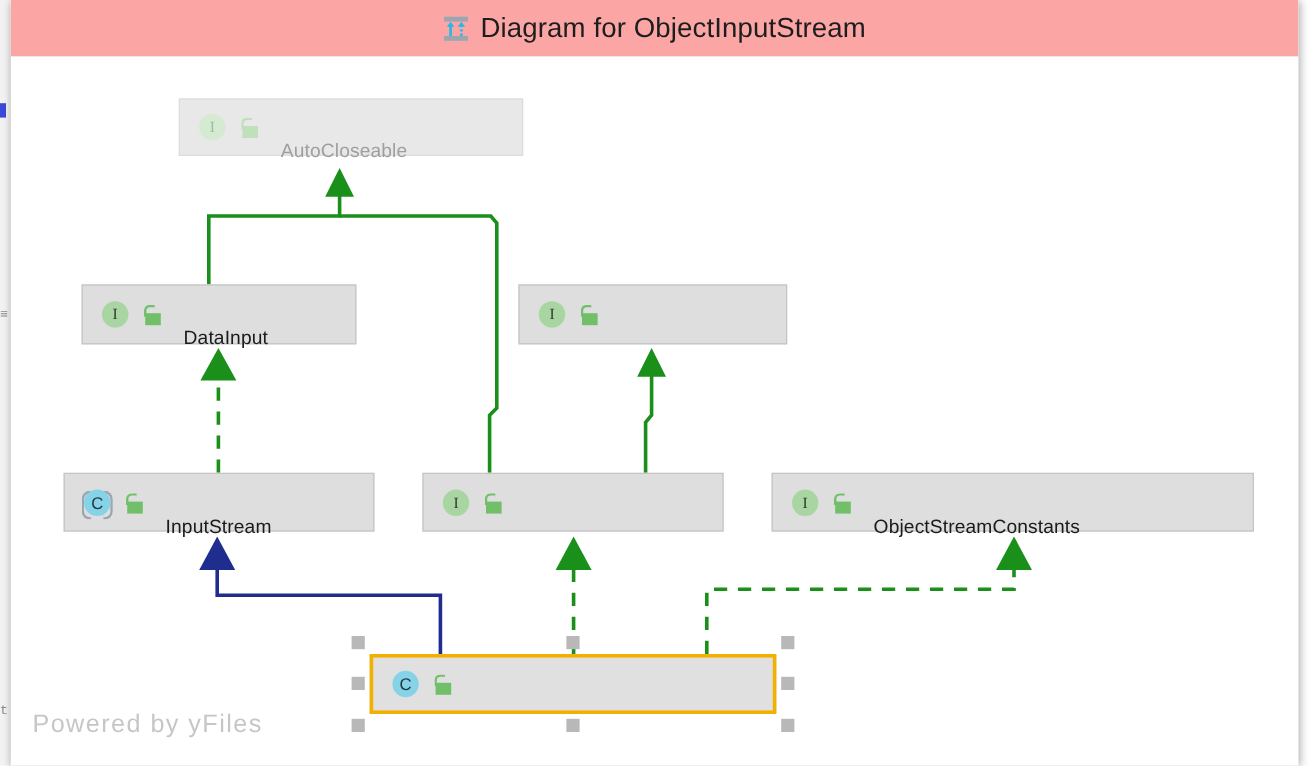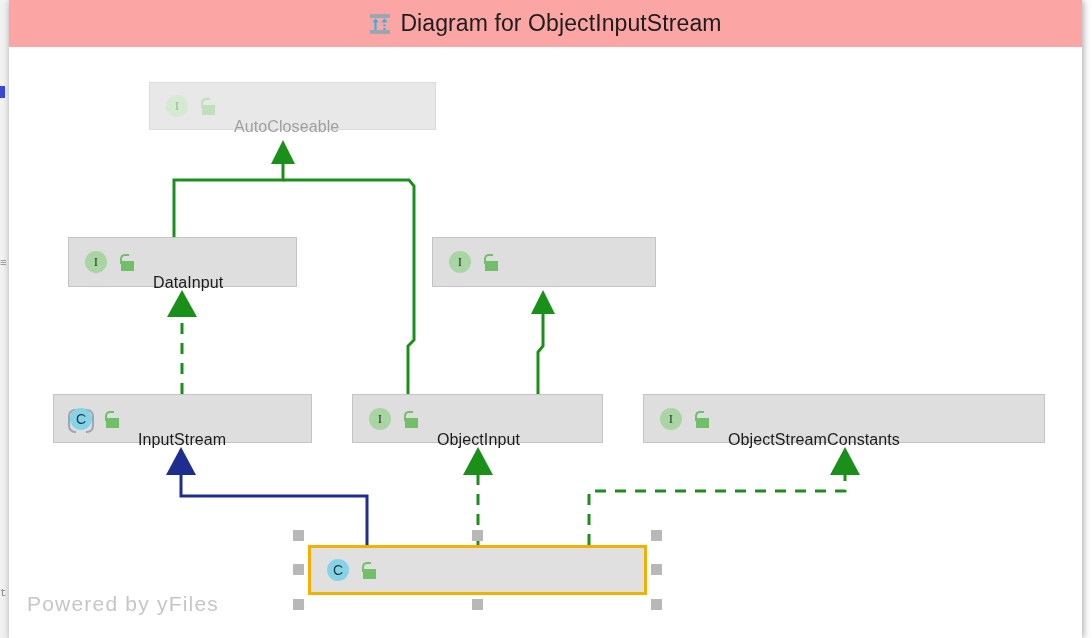--- a/index.html
+++ b/index.html
@@ -330,21 +330,20 @@
       </div>
 
       <div class="node" style="left:343px; top:347px; width:251px; height:49px;">
         <span class="type-icon iface">
           <span class="disc">I</span>
         </span>
         <span class="lock-icon">
           <span class="shackle"></span>
             <span class="body"></span>
         </span>
-        <span class="node-label">ObjectInput</span>
       </div>
 
       <div class="node" style="left:634px; top:347px; width:402px; height:49px;">
         <span class="type-icon iface">
           <span class="disc">I</span>
         </span>
         <span class="lock-icon">
           <span class="shackle"></span>
             <span class="body"></span>
         </span>

